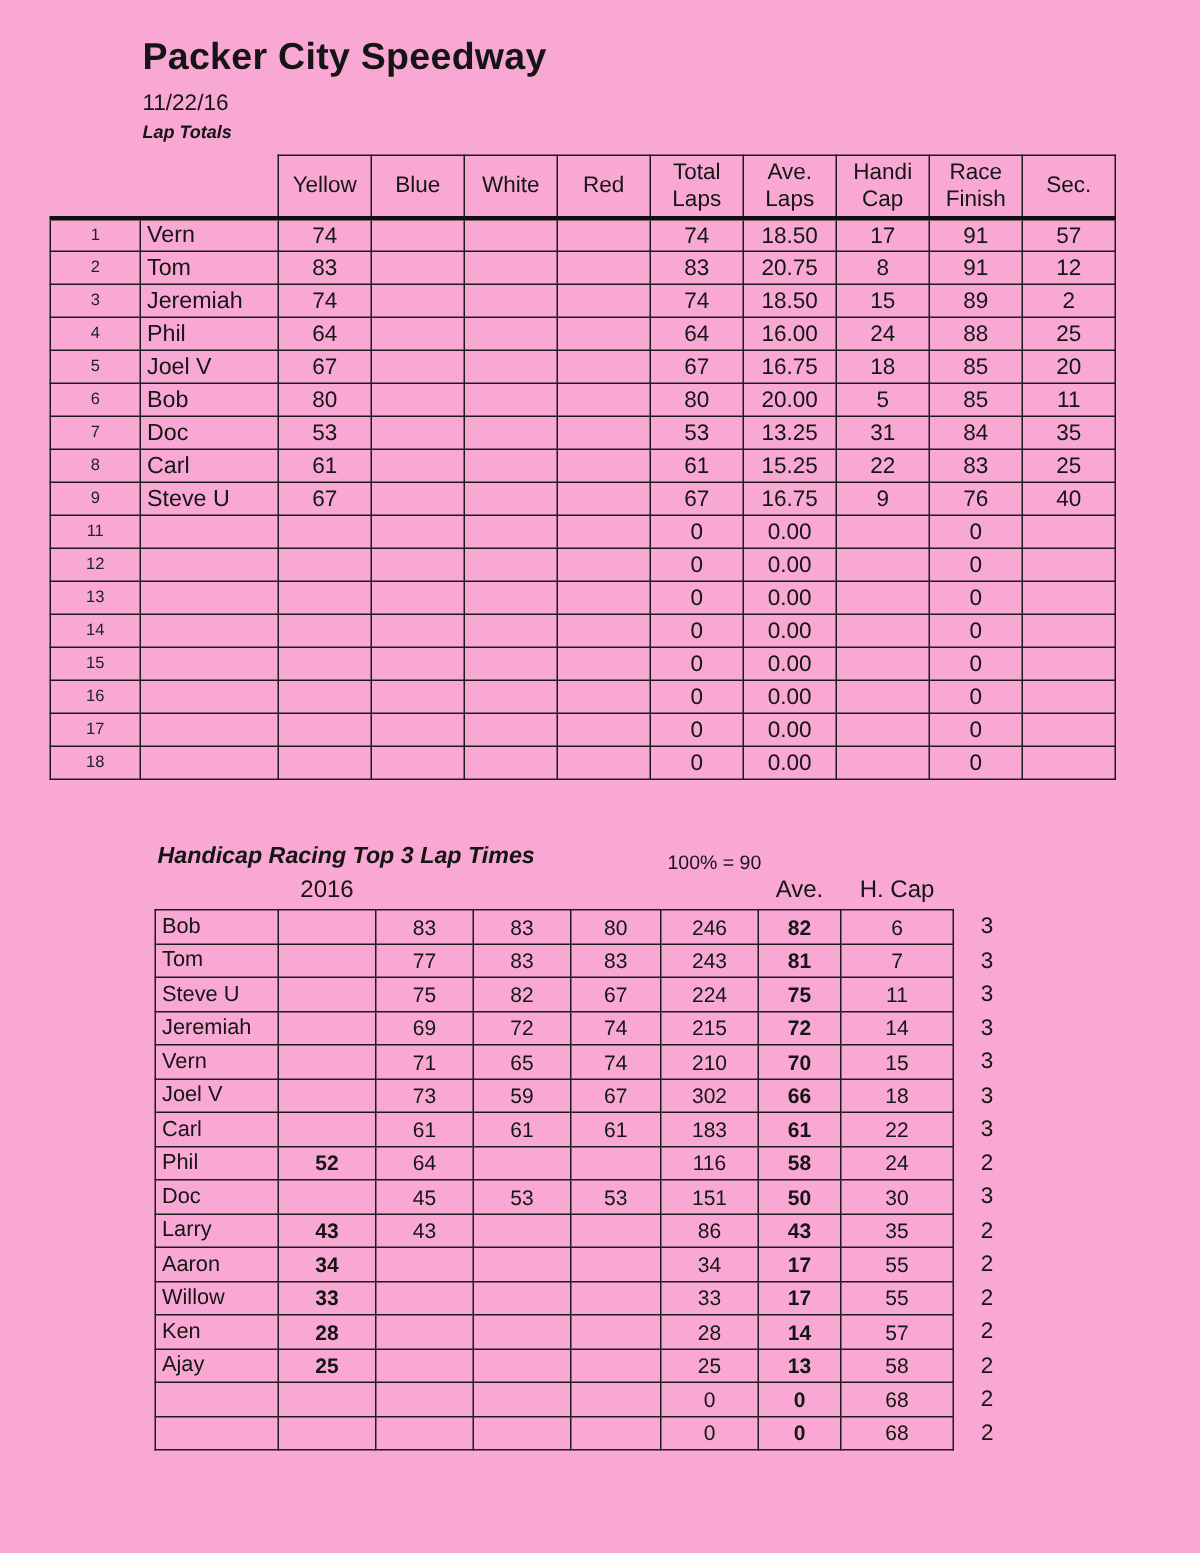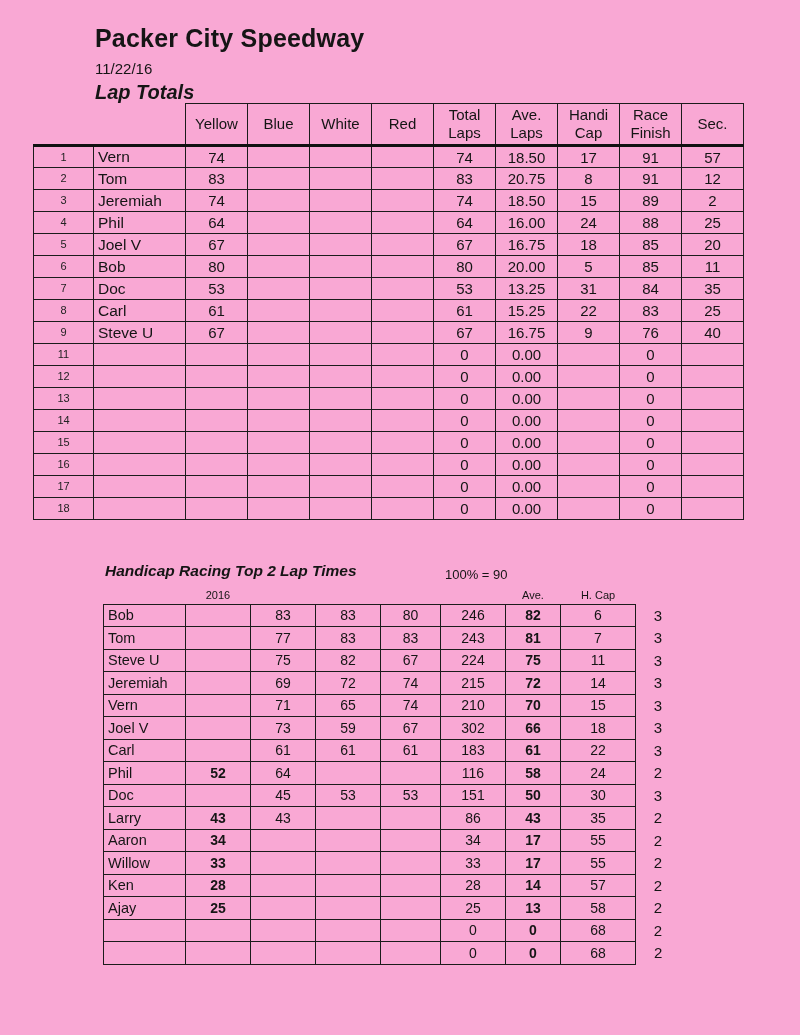--- a/index.html
+++ b/index.html
@@ -4,42 +4,42 @@
 <style>
   * { box-sizing: border-box; }
   body { margin:0; background:#d8d8d4; }
   .page {
     width:800px; height:1035px; position:relative; overflow:hidden;
     background:#f9a8d4; color:#151515;
     font-family:"Liberation Sans", sans-serif;
   }
   .title { position:absolute; left:95px; top:24px; font-size:25px; font-weight:bold; letter-spacing:0.2px; }
   .date  { position:absolute; left:95px; top:60px; font-size:15px; }
-  .sec1-title { position:absolute; left:95px; top:81px; font-size:20px; font-weight:bold; font-style:italic; }
+  .sec1-title { position:absolute; left:95px; top:81px; font-size:12px; font-weight:bold; font-style:italic; }
 
   table { border-collapse:collapse; table-layout:fixed; }
 
   
   .t1 { position:absolute; left:33px; top:103px; width:710px;padding-left:36px; }
   .t1 th, .t1 td { border:1px solid #1c1c1c; padding:0 2px; text-align:center; overflow:hidden; white-space:normal; }
   .t1 thead th {
     height:42px; font-size:15px; font-weight:normal; line-height:1.2;
     vertical-align:middle; border-bottom:3px solid #111;
   }
   .t1 thead th.lead { border-left:none; border-top:none; border-right:none; }
   .t1 tbody td { height:22px; font-size:15px; line-height:1; }
   .t1 tbody td.num  { font-size:11px; color:#222; }
   .t1 tbody td.name { text-align:left; padding-left:4px; font-size:15.5px; white-space:nowrap; }
 
   
   .sec2-title { position:absolute; left:105px; top:562px; font-size:15.5px; font-weight:bold; font-style:italic; }
   .note { position:absolute; left:445px; top:567px; font-size:13px; }
 
   .t2 { position:absolute; left:103px; top:584px; width:577px; }
-  .t2 thead th { border:none; height:20px; font-size:11px; font-weight:normal; vertical-align:bottom; padding-bottom:3px; text-align:center; }
+  .t2 thead th { border:none; height:20px; font-size:16px; font-weight:normal; vertical-align:bottom; padding-bottom:3px; text-align:center; }
   .t2 tbody td { border:1px solid #1c1c1c; height:22.5px; font-size:14px; text-align:center; padding:0 2px; line-height:1; }
   .t2 tbody td.name { text-align:left; padding-left:4px; font-size:14.5px; white-space:nowrap; }
   .t2 tbody td.count { border:none; font-size:15px; }
   .t2 .b { font-weight:bold; }
 </style>
 </head>
 <body>
 
 <div class="page">
 
@@ -313,21 +313,21 @@
           <td>0</td>
           <td>0.00</td>
           <td></td>
           <td>0</td>
           <td></td>
         </tr>
 
     </tbody>
   </table>
 
-  <div class="sec2-title">Handicap Racing Top 2 Lap Times</div>
+  <div class="sec2-title">Handicap Racing Top 3 Lap Times</div>
   <div class="note">100% = 90</div>
 
   <table class="t2">
     <colgroup>
       <col style="width:82px">
         <col style="width:65px">
         <col style="width:65px">
         <col style="width:65px">
       <col style="width:60px">
         <col style="width:65px">

